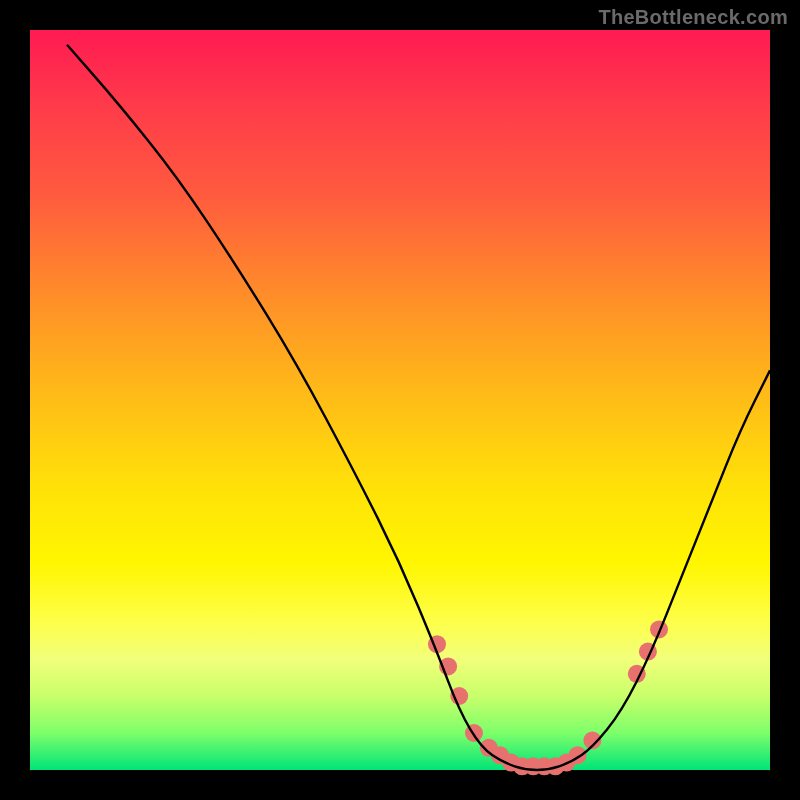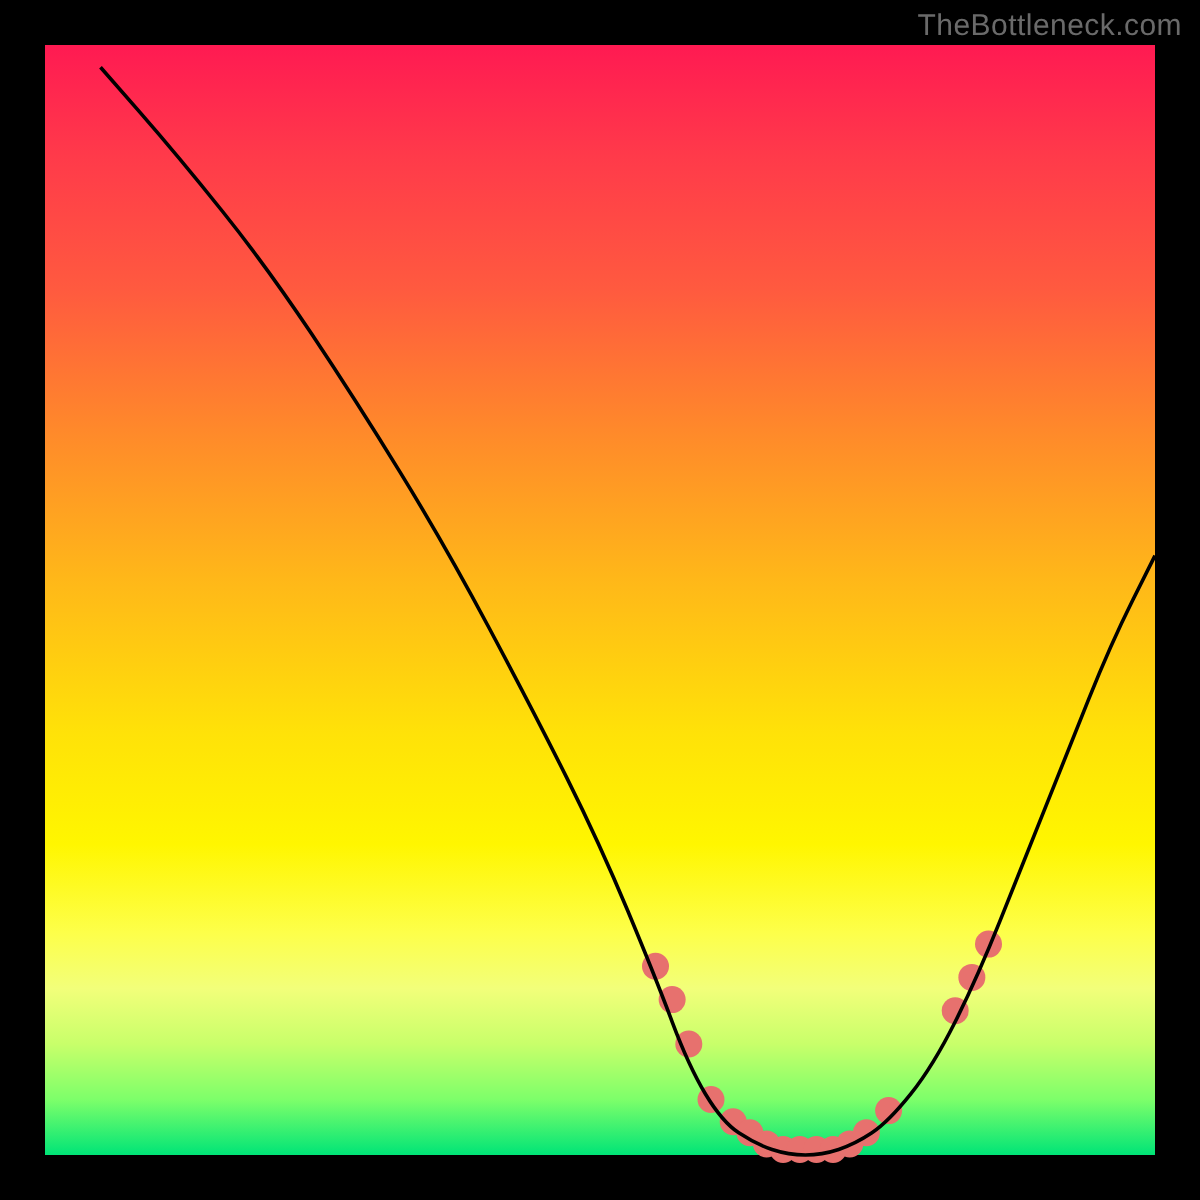--- a/index.html
+++ b/index.html
@@ -43,20 +43,21 @@
     );
   }
   .watermark {
     position: absolute;
     top: 6px;
     right: 12px;
     color: #6a6a6a;
     font-size: 20px;
     letter-spacing: 0.3px;
     user-select: none;
+    font-weight: bold;
   }
   svg.curve {
     position: absolute;
     top: 30px;
     left: 30px;
     width: 740px;
     height: 740px;
     overflow: visible;
   }
 </style>

